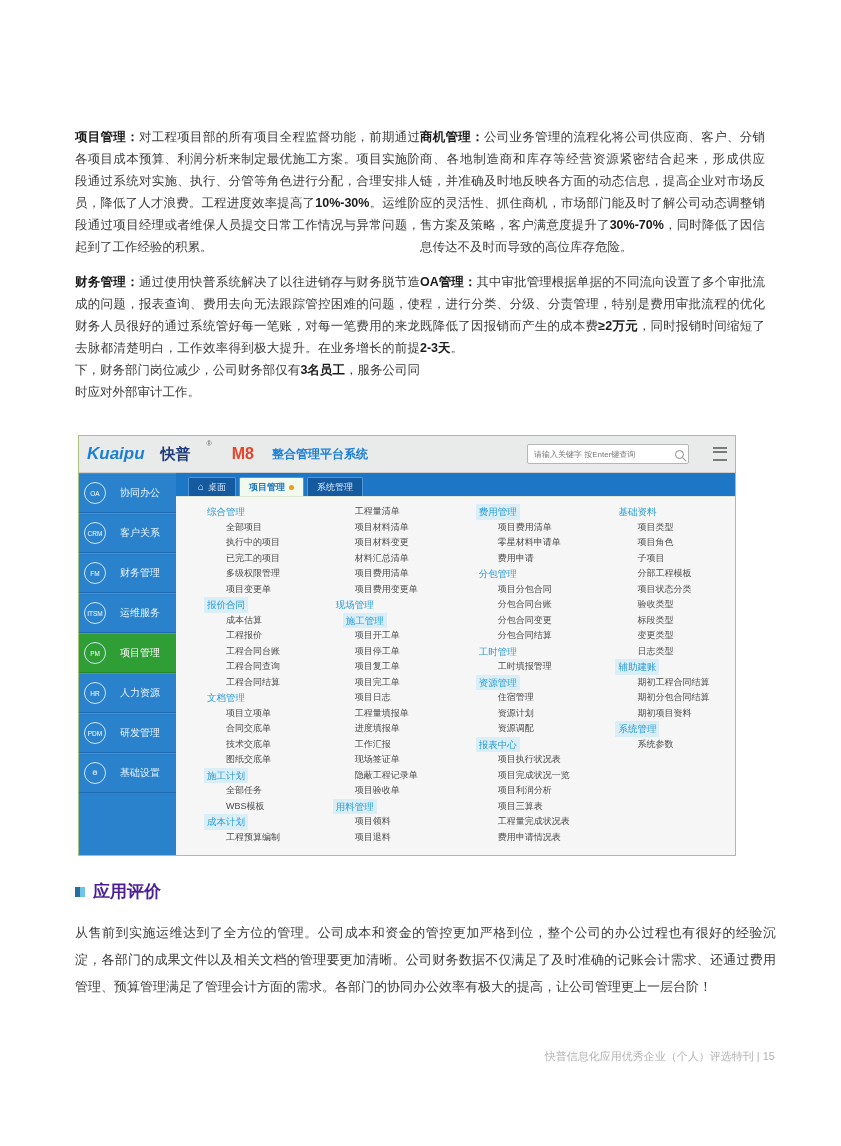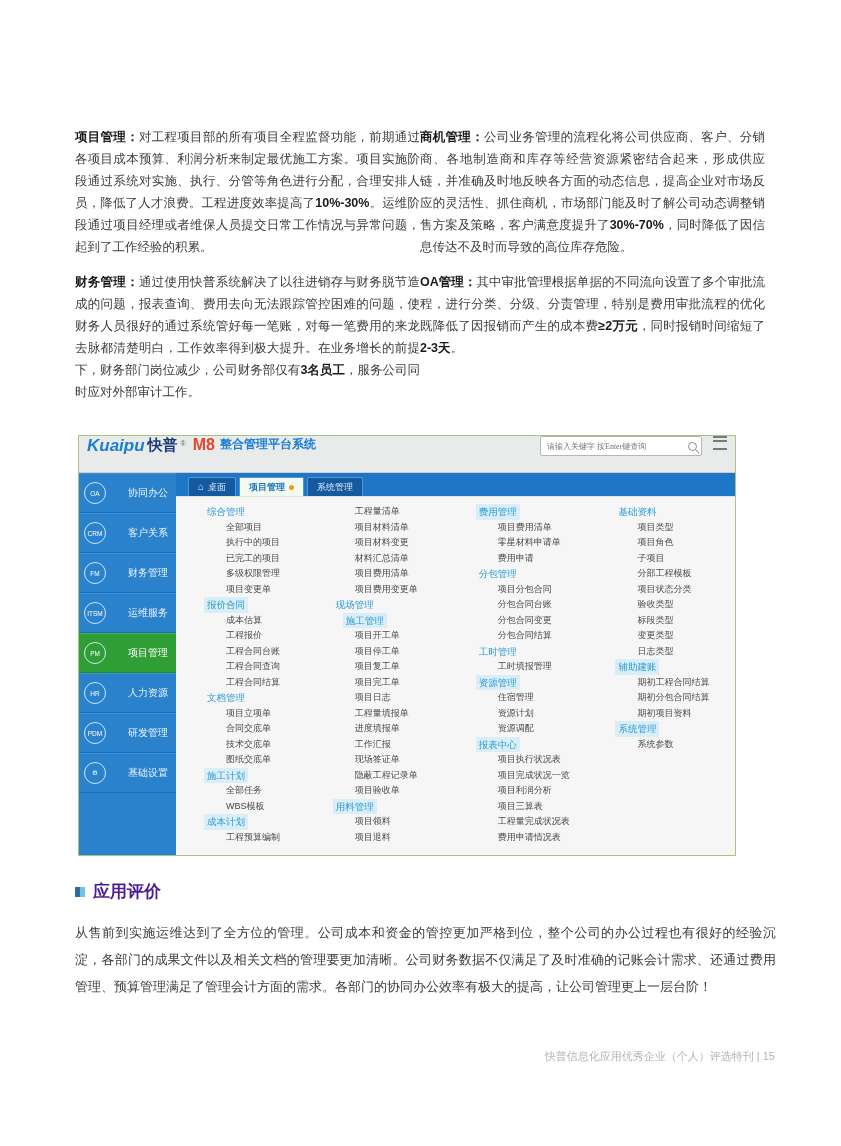--- a/index.html
+++ b/index.html
@@ -10,41 +10,41 @@
   
   .cols{position:absolute;left:75px;top:126px;width:700px;display:flex;}
   .col{width:345px;font-size:12.5px;line-height:22px;text-align:justify;}
   .para{margin:0 0 13px 0;}
   .b{font-weight:bold;color:#1a1a1a;}
 
   
   .app{position:absolute;left:78px;top:435px;width:658px;height:421px;box-sizing:border-box;
        border:1px solid #a9c47f;background:#fff;display:flex;flex-direction:column;}
   .app-header{height:36px;background:#e9eaea;border-bottom:1px solid #cdcdcd;
-              display:flex;align-items:flex-start;padding:0 8px;gap:3px;flex:0 0 auto;}
+              display:flex;align-items:center;padding:0 8px;gap:16px;flex:0 0 auto;}
   .logo-latin{color:#1b7fd6;font-weight:bold;font-style:italic;font-size:17px;}
   .logo-cn{color:#1d3a7a;font-weight:bold;font-size:15px;}
   .logo-reg{font-size:7px;color:#666;align-self:flex-start;margin-top:4px;}
   .logo-m8{color:#e8442a;font-weight:bold;font-size:16px;margin-left:4px;}
   .logo-title{color:#1b7fd6;font-weight:bold;font-size:12px;margin-left:2px;}
   .spacer{flex:1;}
   .search{width:152px;height:18px;background:#fff;border:1px solid #b6b6b6;border-radius:2px;
           display:flex;align-items:center;padding:0 4px;gap:3px;}
   .search input{border:0;outline:0;flex:1;min-width:0;font-size:8px;color:#666;background:transparent;
-                font-family:Liberation Serif, serif;}
+                font-family:Liberation Sans, sans-serif;}
   .mag{width:7px;height:7px;border:1px solid #8a8a8a;border-radius:50%;position:relative;flex:0 0 auto;}
   .mag::after{content:"";position:absolute;width:5px;height:1px;background:#8a8a8a;
               transform:rotate(45deg);right:-4px;bottom:-2px;}
   .burger{width:14px;height:10px;border-top:2px solid #7a7a7a;border-bottom:2px solid #7a7a7a;
           position:relative;margin-left:8px;cursor:pointer;}
   .burger::after{content:"";position:absolute;left:0;right:0;top:2px;height:2px;background:#7a7a7a;}
 
   .app-body{flex:1;display:flex;min-height:0;}
   .sidebar{width:97px;flex:0 0 auto;background:#2a82cc;display:flex;flex-direction:column;}
-  .sb-item{height:40px;box-sizing:border-box;display:flex;align-items:center;gap:22px;padding:0 5px;
+  .sb-item{height:40px;box-sizing:border-box;display:flex;align-items:center;gap:14px;padding:0 5px;
            border-bottom:1px solid #1f6cb4;border-top:1px solid #3b93dd;color:#eaf4fd;font-size:10px;
            cursor:pointer;white-space:nowrap;}
   .sb-item.active{background:#2f9f35;border-top-color:#46b24a;border-bottom-color:#27862c;color:#fff;}
   .sb-icon{width:22px;height:22px;border-radius:50%;border:1px solid #cfe6fa;box-sizing:border-box;
            display:flex;align-items:center;justify-content:center;font-size:6.5px;color:#fff;flex:0 0 auto;}
 
   .main{flex:1;display:flex;flex-direction:column;min-width:0;background:#1e76c6;}
   .tabs{height:23px;flex:0 0 auto;display:flex;align-items:flex-end;padding-left:12px;gap:3px;}
   .tab{height:19px;box-sizing:border-box;padding:0 9px;display:flex;align-items:center;gap:4px;
        font-size:9px;color:#d6eafc;background:#15599f;border:1px solid #4f97d8;border-bottom:0;

